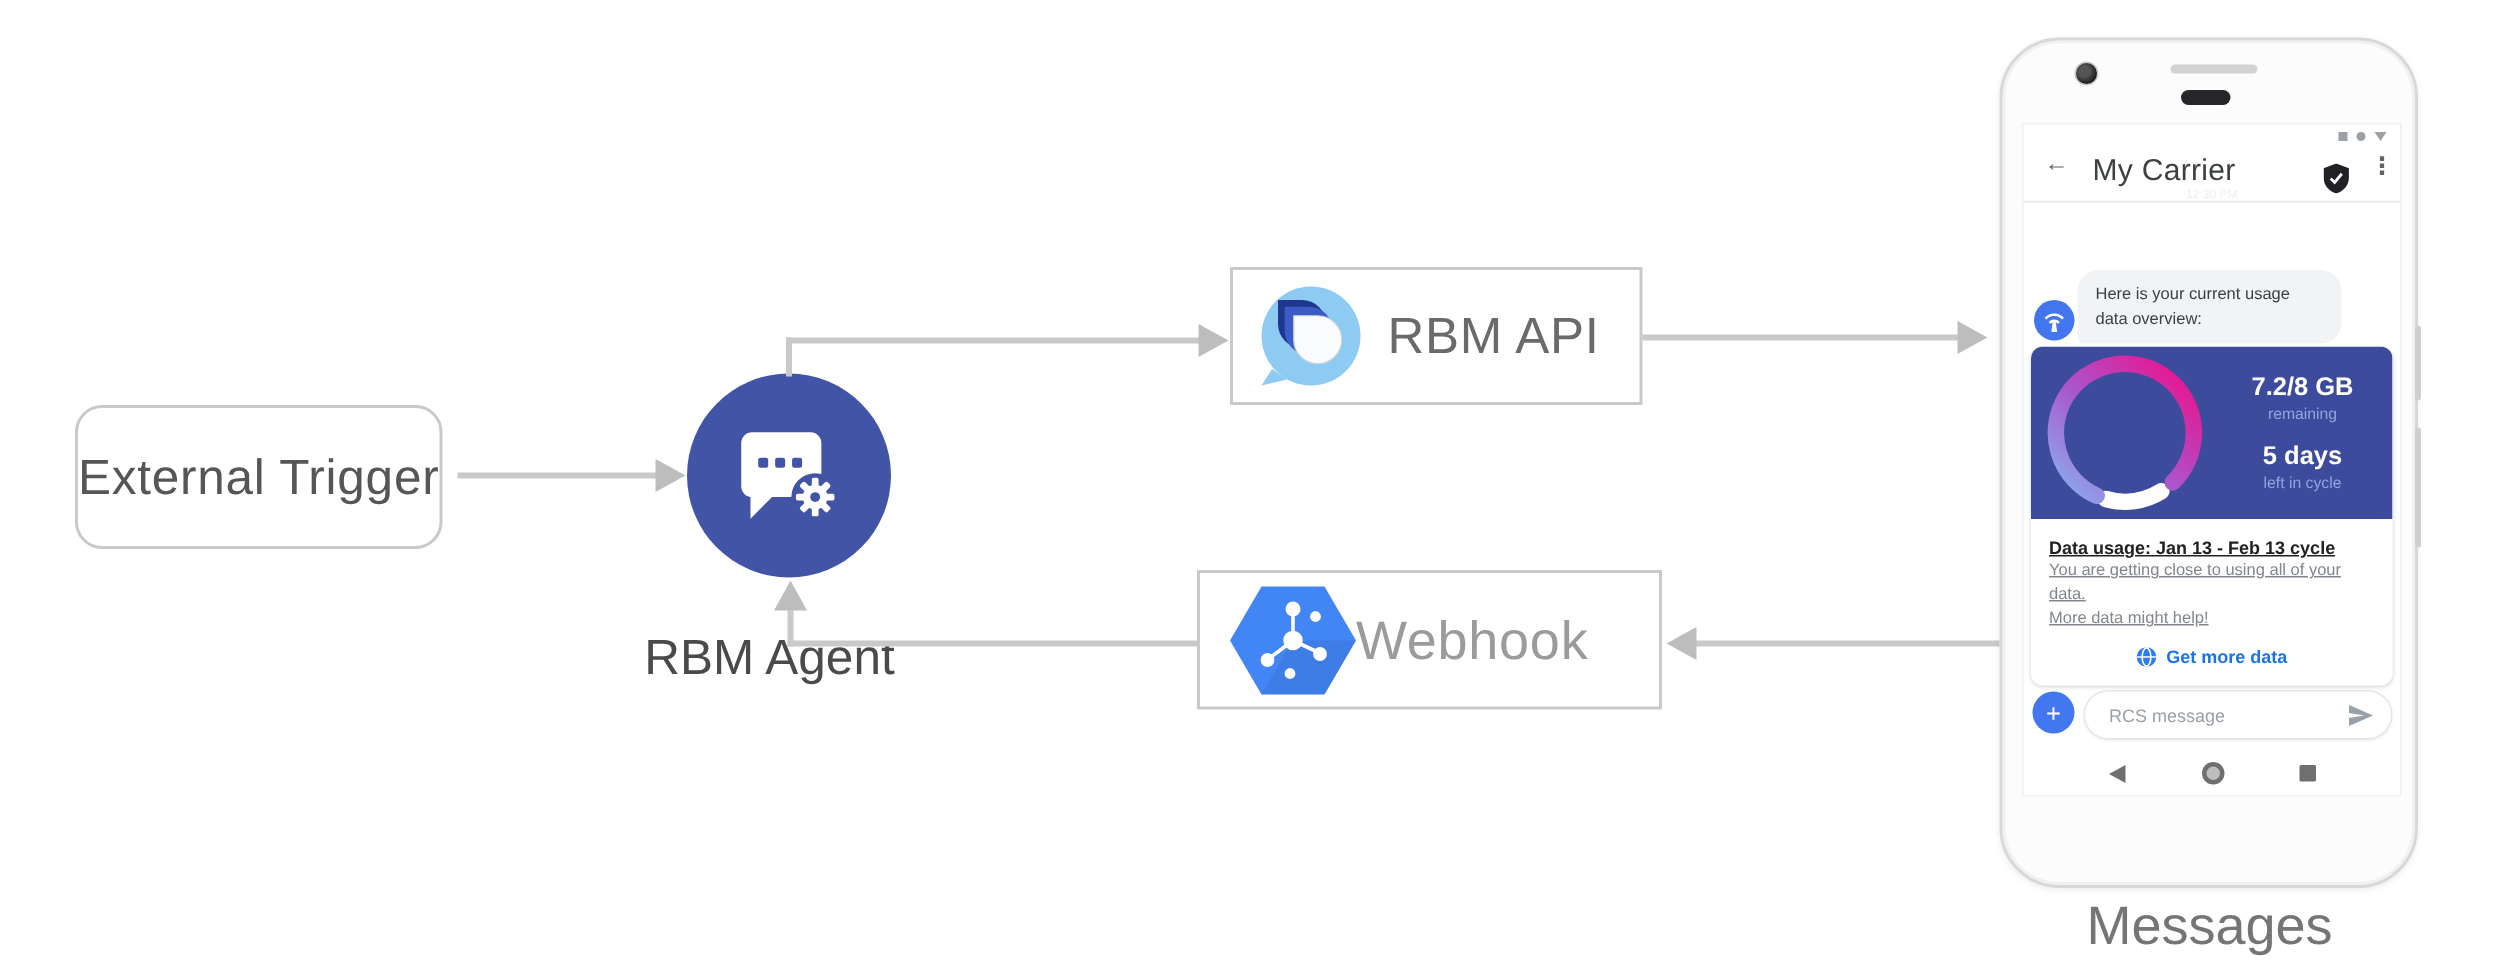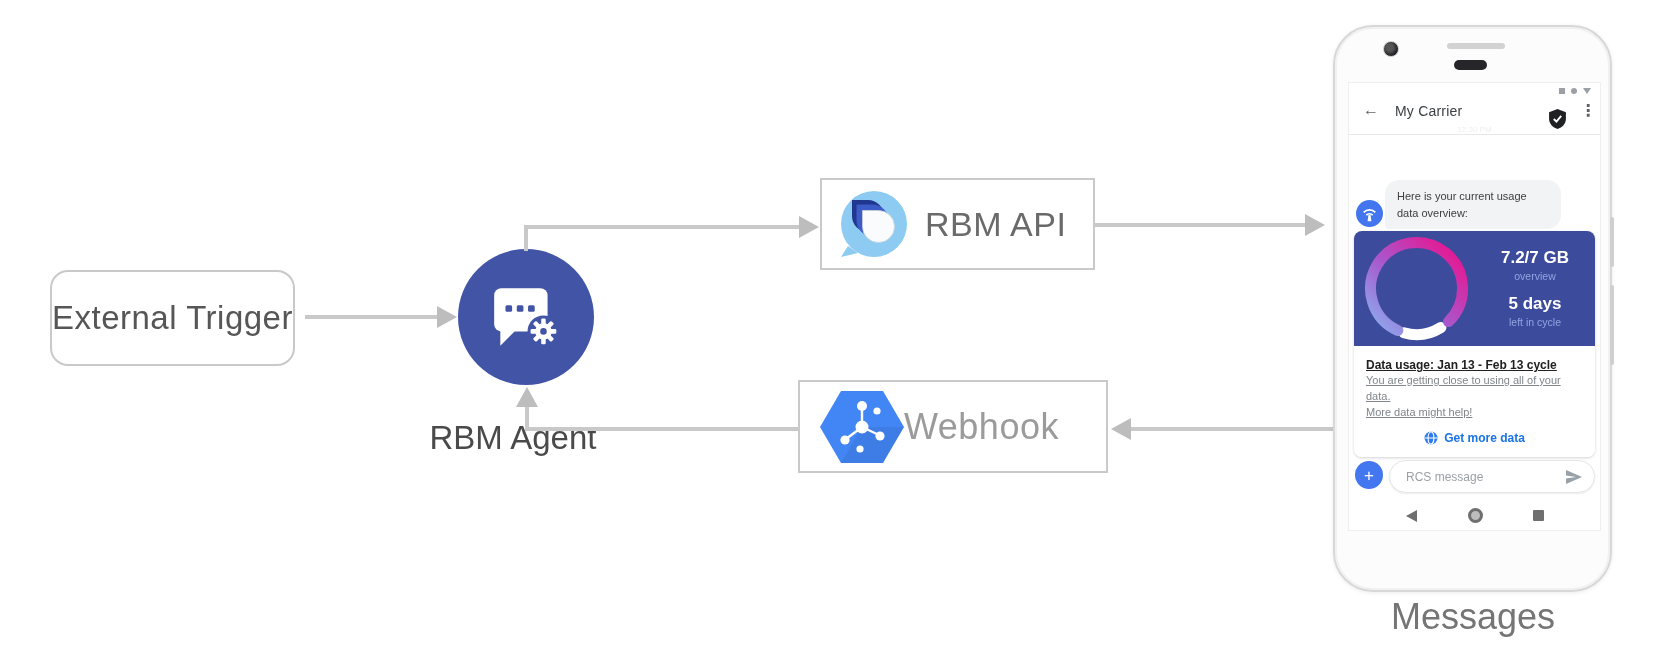--- a/index.html
+++ b/index.html
@@ -41,21 +41,21 @@
   #screen{position:absolute;left:13px;top:55px;width:251px;height:447px;background:#ffffff;
         border:1px solid #efefef;box-sizing:content-box;}
   
   #status-icons{position:absolute;top:5px;right:9px;display:flex;align-items:center;gap:6px;}
   .st-square{width:6px;height:6px;background:#9aa0a6;}
   .st-circle{width:6px;height:6px;border-radius:50%;background:#9aa0a6;}
   .st-tri{width:0;height:0;border-left:4px solid transparent;border-right:4px solid transparent;
         border-top:6px solid #9aa0a6;}
   
   #hdr-back{position:absolute;left:14px;top:18px;font-size:16px;color:#5f6368;}
-  #hdr-title{position:absolute;left:46px;top:20px;font-size:14px;color:#3c4043;letter-spacing:.2px;}
+  #hdr-title{position:absolute;left:46px;top:20px;font-size:20px;color:#3c4043;letter-spacing:.2px;}
   #hdr-shield{position:absolute;left:200px;top:26px;}
   #hdr-menu{position:absolute;left:231px;top:18px;font-size:16px;color:#5f6368;font-weight:bold;}
   #hdr-divider{position:absolute;left:0;top:51px;width:251px;height:1px;background:#e8e8e8;}
   #hdr-time{position:absolute;left:0;top:42px;width:100%;text-align:center;font-size:8px;color:#000;opacity:.07;}
   
   #bot-avatar{position:absolute;left:7px;top:117px;width:27px;height:27px;border-radius:50%;
         background:#4376ee;display:flex;align-items:center;justify-content:center;}
   #chat-bubble{position:absolute;left:36px;top:97px;width:152px;background:#f1f3f4;
         border-radius:14px;border-bottom-left-radius:4px;padding:8px 12px;
         font-size:11px;line-height:1.5;color:#3c4043;}
@@ -226,22 +226,22 @@
               <linearGradient id="gaugeGrad" x1="0" y1="1" x2="1" y2="0">
                 <stop offset="0%" stop-color="#8ab0ef"></stop>
                 <stop offset="45%" stop-color="#a957cd"></stop>
                 <stop offset="100%" stop-color="#f00c87"></stop>
               </linearGradient>
             </defs>
             <path d="M 76.9 91.5 A 46 46 0 0 1 39.8 96.7" stroke="#ffffff" stroke-width="11" fill="none" stroke-linecap="round"></path>
             <path d="M 33.8 94.5 A 46 46 0 1 1 84.5 85.6" stroke="url(#gaugeGrad)" stroke-width="11" fill="none" stroke-linecap="round"></path>
           </svg>
           <div id="card-stats">
-            <div class="stat-val">7.2/7 GB</div>
-            <div class="stat-lab">overview</div>
+            <div class="stat-val">7.2/8 GB</div>
+            <div class="stat-lab">remaining</div>
             <div class="stat-gap"></div>
             <div class="stat-val">5 days</div>
             <div class="stat-lab">left in cycle</div>
           </div>
         </div>
         <div id="card-white">
           <div id="card-title">Data usage: Jan 13 - Feb 13 cycle</div>
           <div id="card-body">
             <span>You are getting close to using all of your data.</span><br>
             <span>More data might help!</span>

